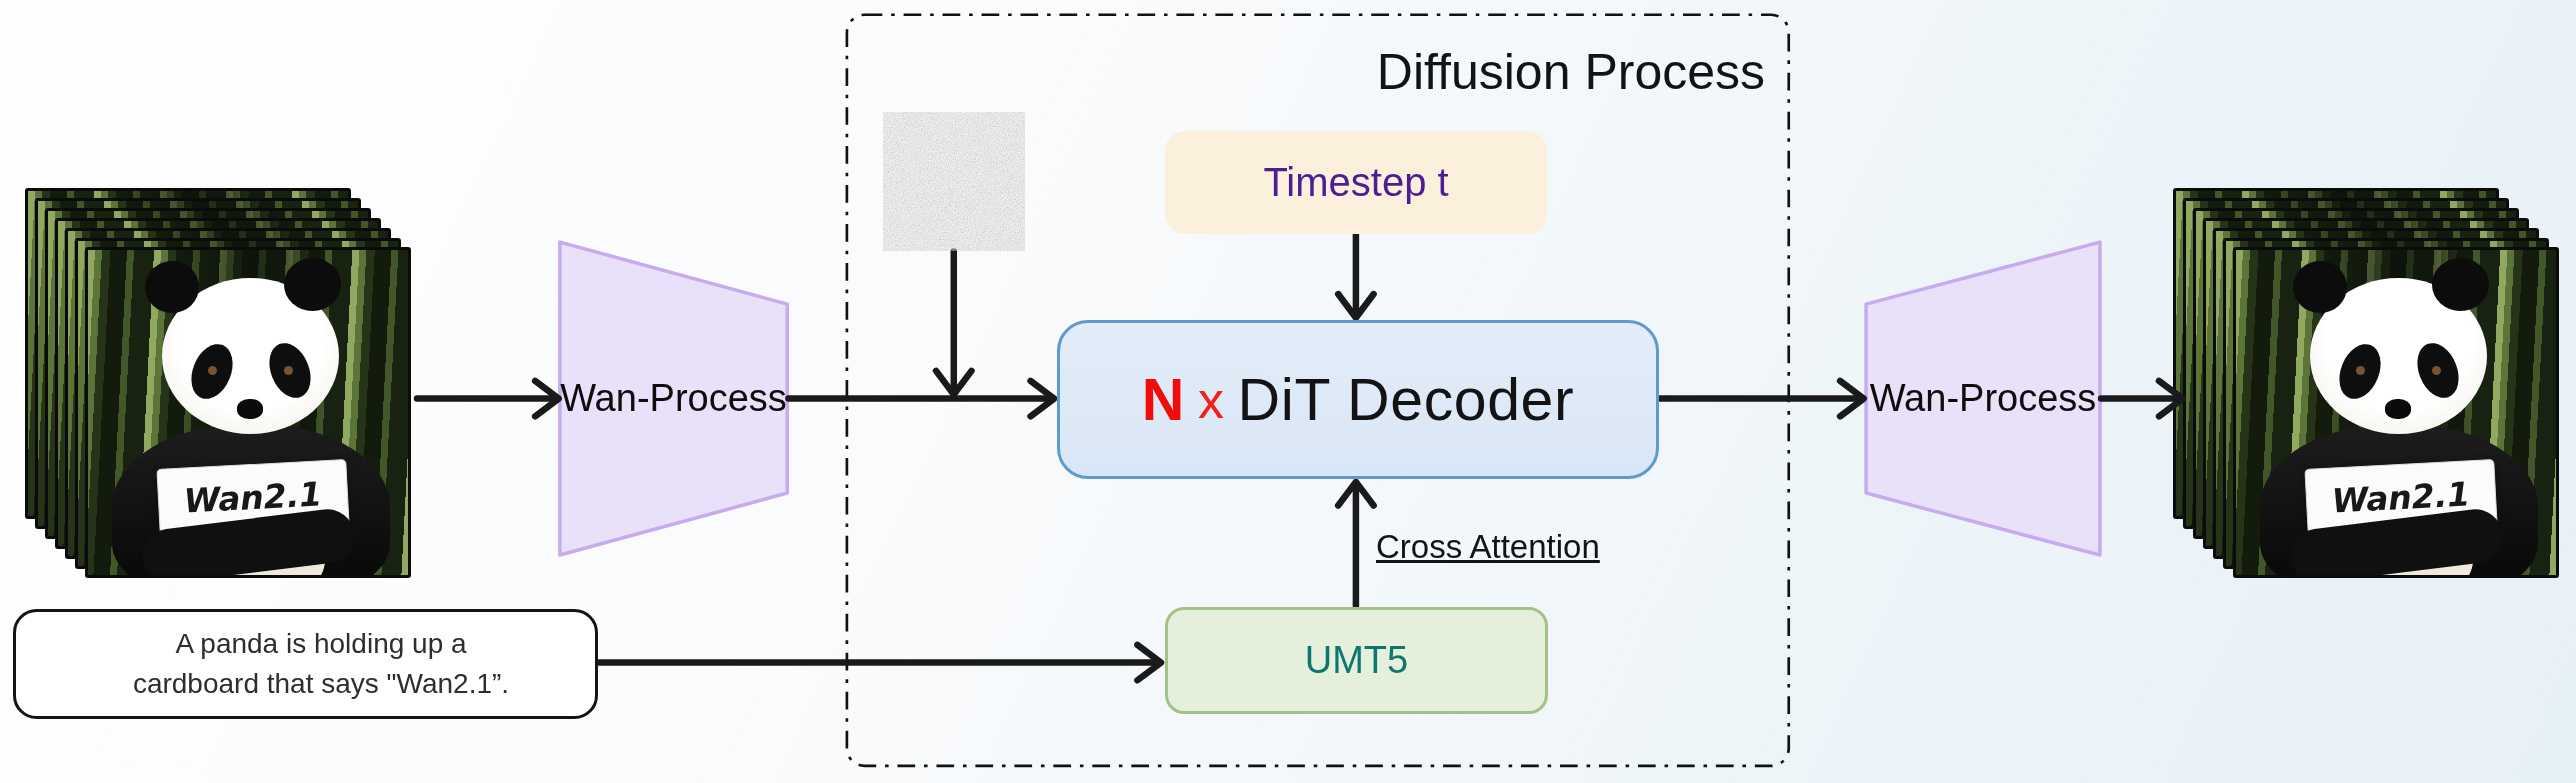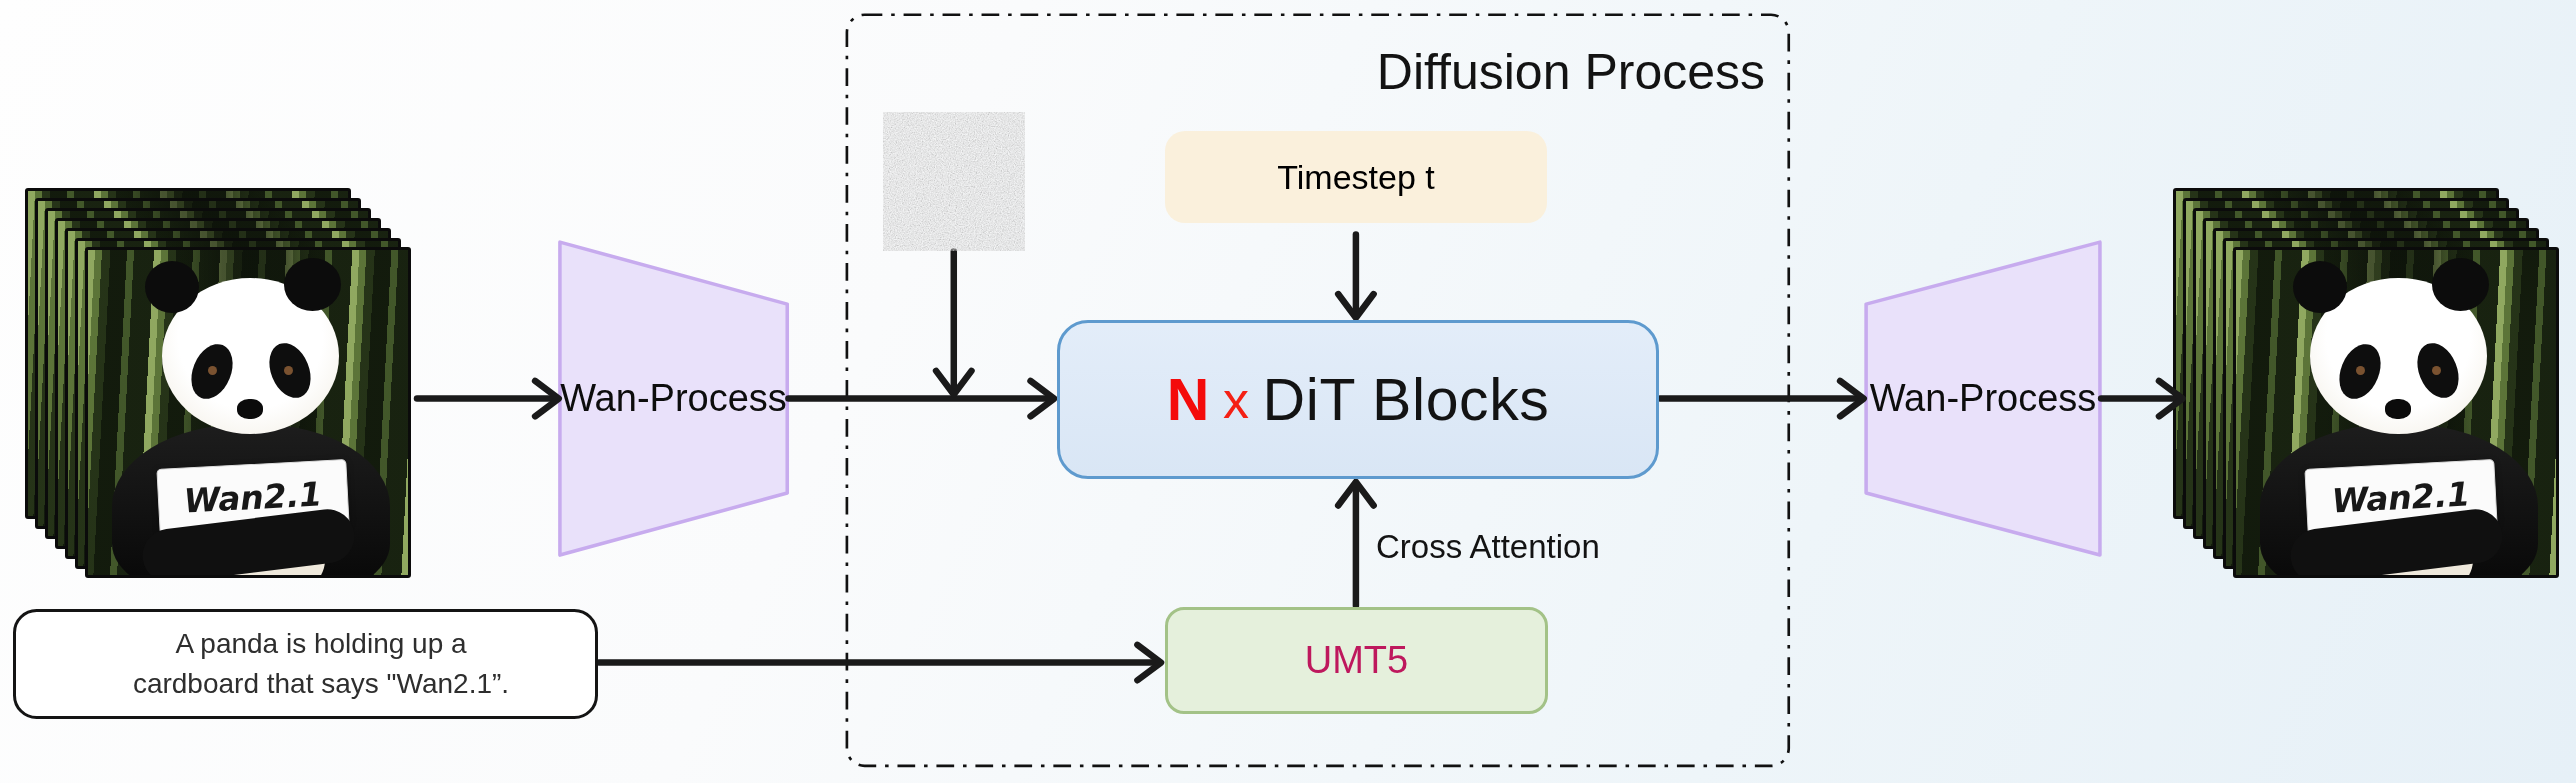--- a/index.html
+++ b/index.html
@@ -80,52 +80,52 @@
   .panda-eyepatch.right { left: 183px; top: 92px; transform: rotate(-22deg); }
   .panda-eye { position: absolute; width: 9.4px; height: 9.4px; background: #7a5230; border-radius: 50%; }
   .panda-eye.left  { left: 120px; top: 116px; }
   .panda-eye.right { left: 196px; top: 116px; }
   .panda-nose { position: absolute; left: 149px; top: 149px; width: 26px; height: 20px; background: #0b0b0b; border-radius: 45%; }
 
   
   .box { position: absolute; z-index: 4; display: flex; align-items: center; justify-content: center; }
 
   #timestep-box {
-    left: 1165px; top: 131px; width: 382px; height: 92px;
+    left: 1165px; top: 131px; width: 382px; height: 103px;
     background: #faf0dc; border-radius: 20px;
-    font-size: 34px; color: #000000;
+    font-size: 40px; color: #4c1d95;
   }
   #dit-box {
     left: 1057px; top: 320px; width: 602px; height: 159px;
     background: linear-gradient(180deg, #e3edf9, #d9e6f5);
     border: 3.5px solid #5e9ace; border-radius: 31px;
     font-size: 59px; color: #131313; letter-spacing: 0.6px;
   }
   #dit-box .dit-n { color: #f40b0b; font-weight: bold; margin-right: 13px; }
   #dit-box .dit-x { color: #f42015; font-size: 52px; margin-right: 13px; }
   #umt5-box {
     left: 1165px; top: 607px; width: 383px; height: 107px;
     background: #e5f0dc; border: 3px solid #a3c287; border-radius: 19px;
-    font-size: 38px; color: #be185d;
+    font-size: 38px; color: #0f766e;
   }
   #prompt-box {
     left: 13px; top: 609px; width: 585px; height: 110px;
     background: #ffffff; border: 3.5px solid #141414; border-radius: 23.6px;
     flex-direction: column; font-size: 28px; line-height: 1.42; color: #2e2e2e;
     z-index: 4;
     padding-left: 31px;
   }
 
   
   .float-label { position: absolute; z-index: 4; color: #131313; }
   #diffusion-title {
     left: 1352px; top: 43px; width: 413px; text-align: right;
     font-size: 50px;
   }
-  #cross-attn-label { left: 1376px; top: 528px; font-size: 33px; }
+  #cross-attn-label { left: 1376px; top: 528px; font-size: 33px; text-decoration: underline; }
 
   .trap-label {
     position: absolute; z-index: 4; display: flex; flex-direction: row;
     align-items: center; justify-content: center;
     font-size: 38px; line-height: 1.22; color: #0d0d0d;
   }
   #encoder-label { left: 560px;  top: 319px; width: 227px; height: 159px; }
   #decoder-label { left: 1866px; top: 319px; width: 234px; height: 159px; }
 
   
@@ -241,21 +241,21 @@
     <rect x="0" y="0" width="240" height="236" fill="#8a8a8a" filter="url(#grain)"></rect>
   </svg>
 
   <div class="box" id="timestep-box">
     <span>Timestep t</span>
   </div>
 
   <div class="box" id="dit-box">
     <span class="dit-n">N</span>
     <span class="dit-x">x</span>
-    <span class="dit-rest">DiT Blocks</span>
+    <span class="dit-rest">DiT Decoder</span>
   </div>
 
   <div class="box" id="umt5-box">
     <span>UMT5</span>
   </div>
 
   <div class="box" id="prompt-box">
     <span>A panda is holding up a</span>
     <span>cardboard that says "Wan2.1”.</span>
   </div>

